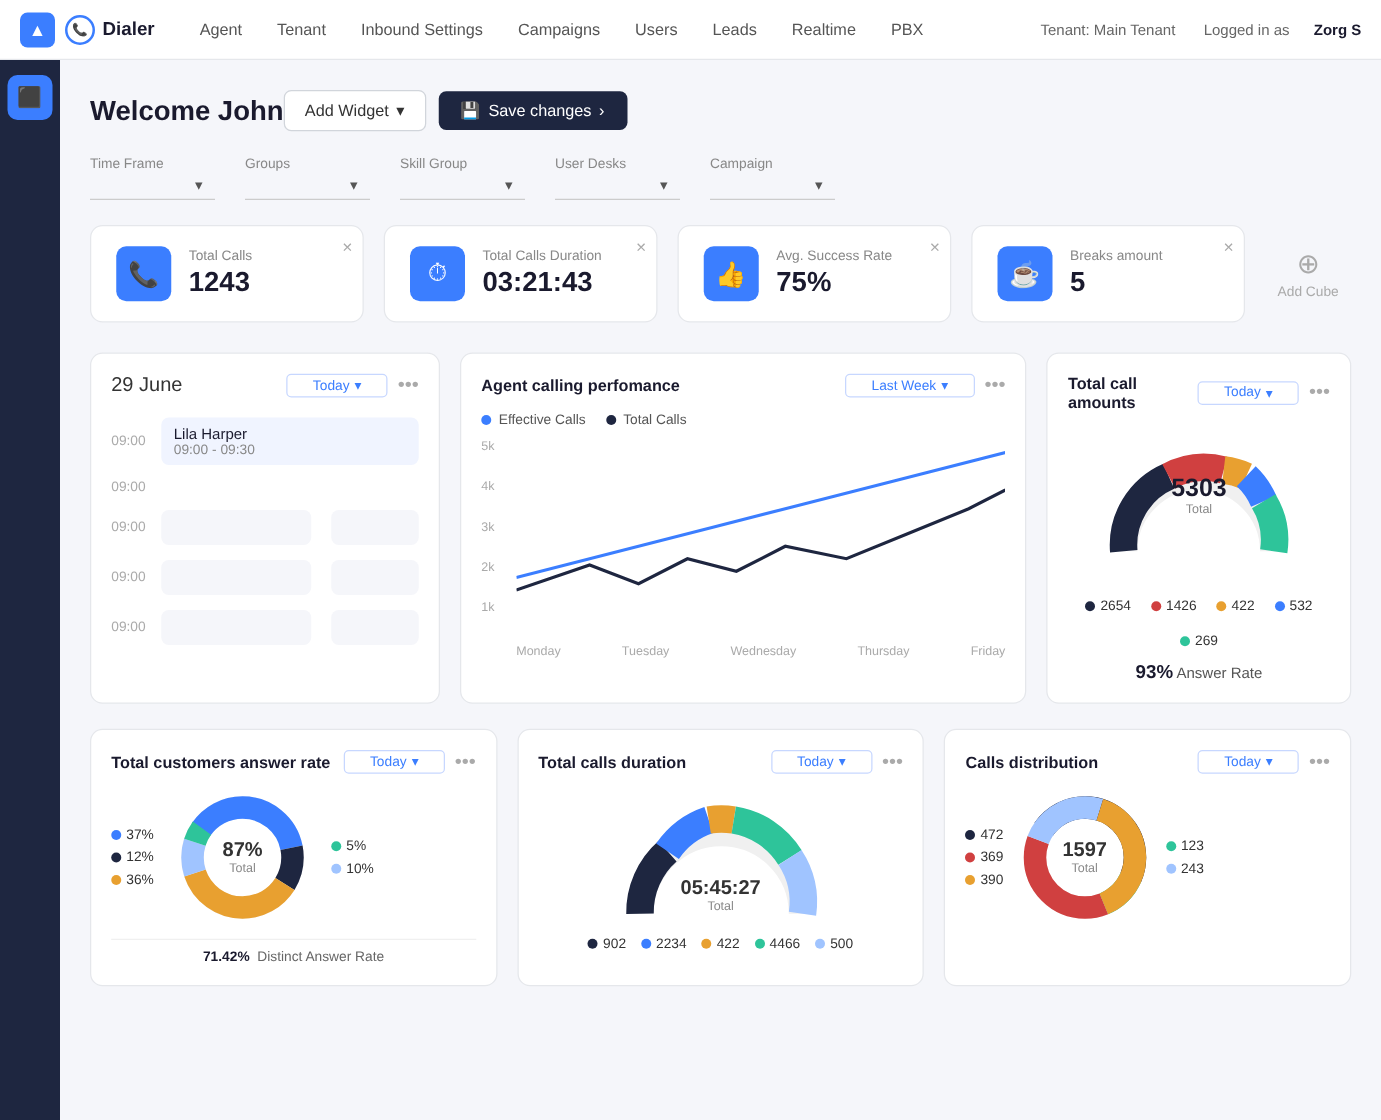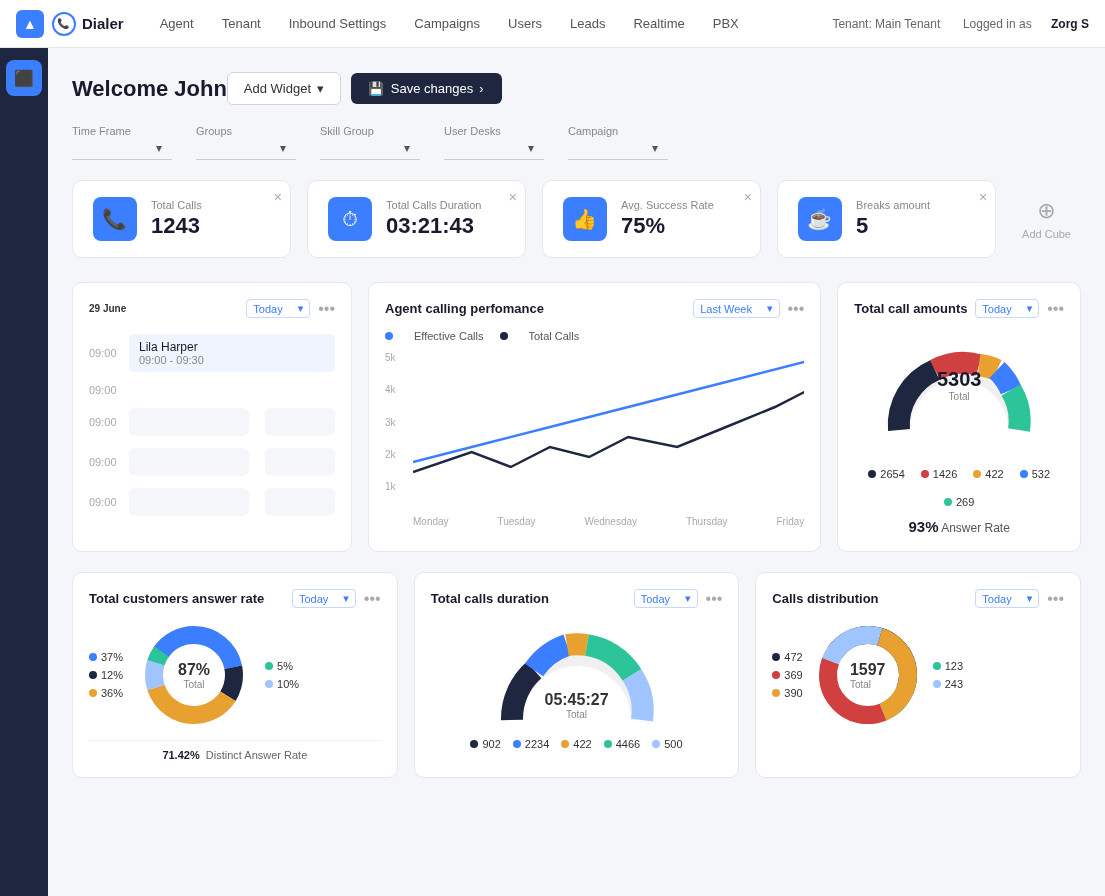--- a/index.html
+++ b/index.html
@@ -53,41 +53,41 @@
     .cube-close { position: absolute; top: 8px; right: 8px; cursor: pointer; color: #aaa; font-size: 14px; }
     .add-cube { display: flex; flex-direction: column; align-items: center; cursor: pointer; color: #aaa; gap: 4px; padding: 10px; }
     .add-cube span { font-size: 11px; }
     
     
     .widgets-row { display: flex; gap: 16px; margin-bottom: 20px; }
     .widget { background: #fff; border-radius: 10px; border: 1px solid #e5e7eb; padding: 16px; flex: 1; }
     .widget-header { display: flex; align-items: center; justify-content: space-between; margin-bottom: 12px; }
     .widget-title { font-size: 13px; font-weight: 600; color: #1a1a2e; }
     .widget-controls { display: flex; align-items: center; gap: 8px; }
-    .period-badge { font-size: 11px; color: #3b7eff; border: 1px solid #c7d7ff; border-radius: 4px; padding: 2px 6px; cursor: pointer; display: flex; align-items: center; gap: 15px; }
+    .period-badge { font-size: 11px; color: #3b7eff; border: 1px solid #c7d7ff; border-radius: 4px; padding: 2px 20px; cursor: pointer; display: flex; align-items: center; gap: 4px; }
     .dots-menu { color: #aaa; cursor: pointer; font-size: 16px; }
     
     
     .calendar-widget { min-width: 280px; max-width: 320px; }
-    .calendar-date { font-size: 10px; font-weight: 700; }
+    .calendar-date { font-size: 16px; font-weight: 400; }
     .time-entries { display: flex; flex-direction: column; gap: 4px; margin-top: 8px; }
     .time-row { display: flex; gap: 8px; align-items: center; padding: 4px 0; }
     .time-label { font-size: 11px; color: #aaa; width: 32px; }
     .time-entry { background: #f0f4ff; border-radius: 6px; padding: 6px 10px; flex: 1; font-size: 12px; cursor: pointer; }
     .time-entry-name { font-weight: 500; color: #1a1a2e; }
     .time-entry-range { color: #888; font-size: 11px; }
     .time-placeholder { background: #f5f6fa; border-radius: 6px; padding: 6px 10px; flex: 1; height: 28px; }
     
     
     .chart-container { position: relative; height: 160px; }
     .chart-labels-y { position: absolute; left: 0; top: 0; bottom: 20px; display: flex; flex-direction: column; justify-content: space-between; font-size: 10px; color: #aaa; }
     .chart-area { margin-left: 28px; height: 100%; position: relative; overflow: hidden; }
     .chart-x-labels { display: flex; justify-content: space-between; margin-left: 28px; margin-top: 4px; font-size: 10px; color: #aaa; }
     .legend { display: flex; gap: 16px; margin-bottom: 10px; }
-    .legend-item { display: flex; align-items: center; gap: 21px; font-size: 11px; color: #555; }
+    .legend-item { display: flex; align-items: center; gap: 6px; font-size: 11px; color: #555; }
     .legend-dot { width: 8px; height: 8px; border-radius: 50%; }
     
     
     .donut-container { display: flex; align-items: center; justify-content: center; position: relative; }
     .donut-center { position: absolute; text-align: center; }
     .donut-value { font-size: 20px; font-weight: 700; color: #1a1a2e; }
     .donut-sublabel { font-size: 10px; color: #888; }
     
     
     .stats-row { display: flex; justify-content: center; gap: 16px; margin-top: 8px; flex-wrap: wrap; }
@@ -514,21 +514,21 @@
           </div>
           <div style="position:relative; width:110px; height:110px; flex-shrink:0;">
             <svg width="110" height="110" viewBox="0 0 110 110">
               <circle cx="55" cy="55" r="40" fill="none" stroke="#f0f0f0" stroke-width="18"></circle>
               <circle cx="55" cy="55" r="40" fill="none" stroke="#1e2640" stroke-width="18" stroke-dasharray="118.5 133" stroke-dashoffset="39.3" transform="rotate(-90 55 55)"></circle>
               <circle cx="55" cy="55" r="40" fill="none" stroke="#2ec49a" stroke-width="18" stroke-dasharray="30.8 220.7" stroke-dashoffset="-79.2" transform="rotate(-90 55 55)"></circle>
               <circle cx="55" cy="55" r="40" fill="none" stroke="#d04040" stroke-width="18" stroke-dasharray="92.5 158.9" stroke-dashoffset="-110" transform="rotate(-90 55 55)"></circle>
               <circle cx="55" cy="55" r="40" fill="none" stroke="#a0c4ff" stroke-width="18" stroke-dasharray="61 190.4" stroke-dashoffset="-202.5" transform="rotate(-90 55 55)"></circle>
               <circle cx="55" cy="55" r="40" fill="none" stroke="#e8a030" stroke-width="18" stroke-dasharray="97.9 153.5" stroke-dashoffset="-263.5" transform="rotate(-90 55 55)"></circle>
             </svg>
-            <div style="position:absolute; top:50%; left:50%; transform:translate(-50%,-50%); text-align:left;">
+            <div style="position:absolute; top:50%; left:50%; transform:translate(-50%,-50%); text-align:center;">
               <div style="font-size:16px;font-weight:700;">1597</div>
               <div style="font-size:10px;color:#888;">Total</div>
             </div>
           </div>
           <div style="display:flex;flex-direction:column;gap:6px; font-size:11px;">
             <div class="stat-item">
                 <span class="stat-dot" style="background:#2ec49a;"></span>
                 <span>123</span>
               </div>
             <div class="stat-item">

